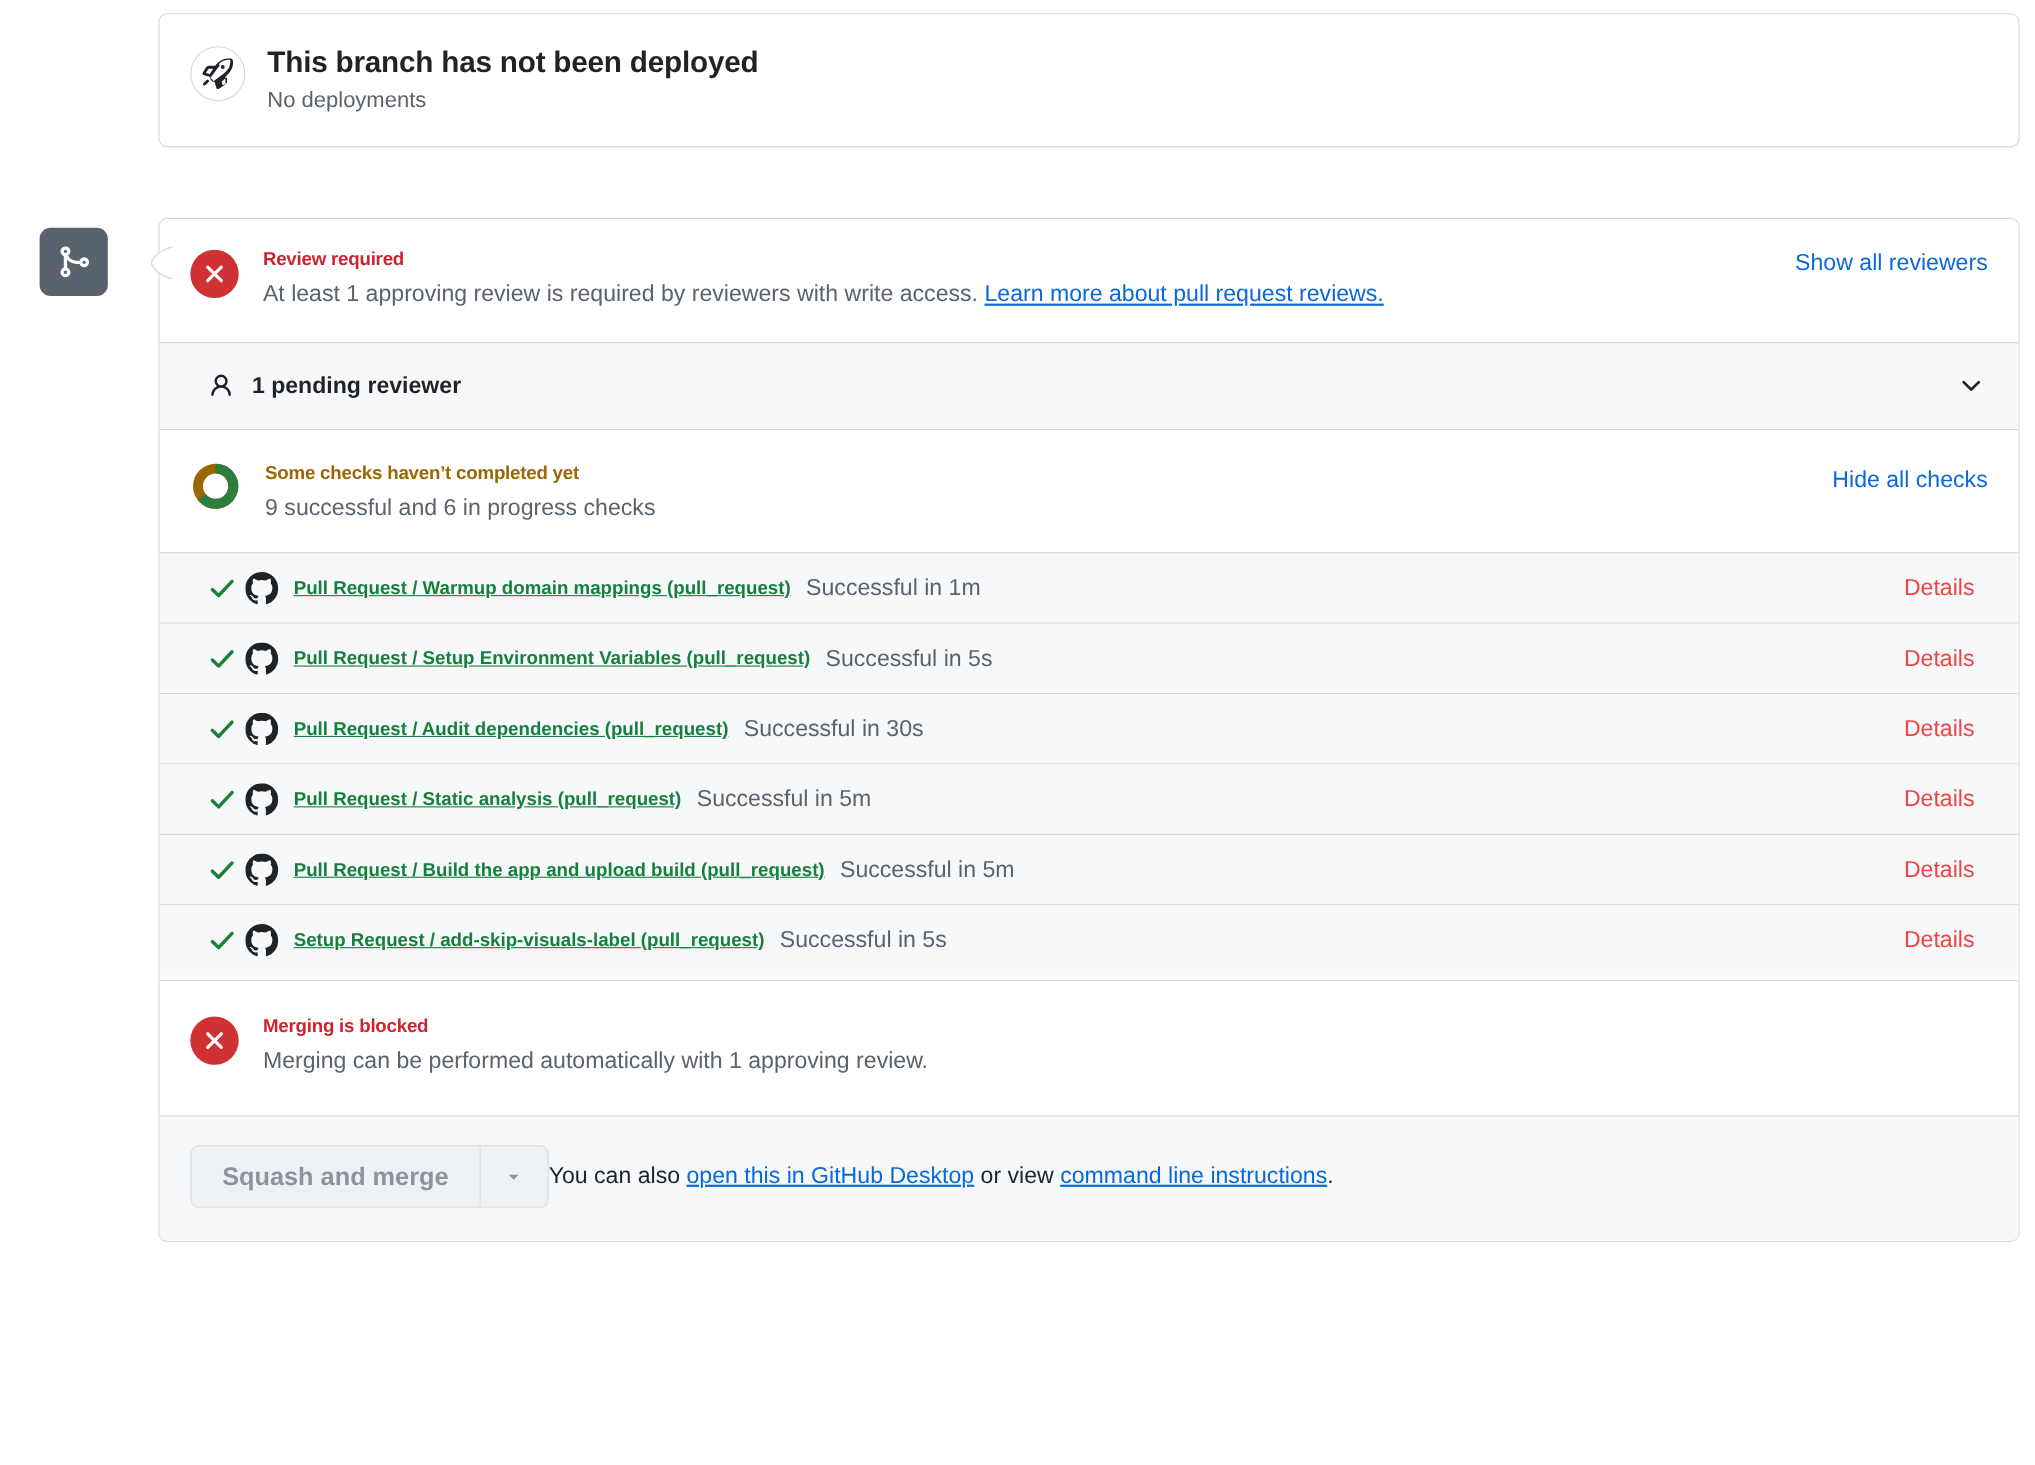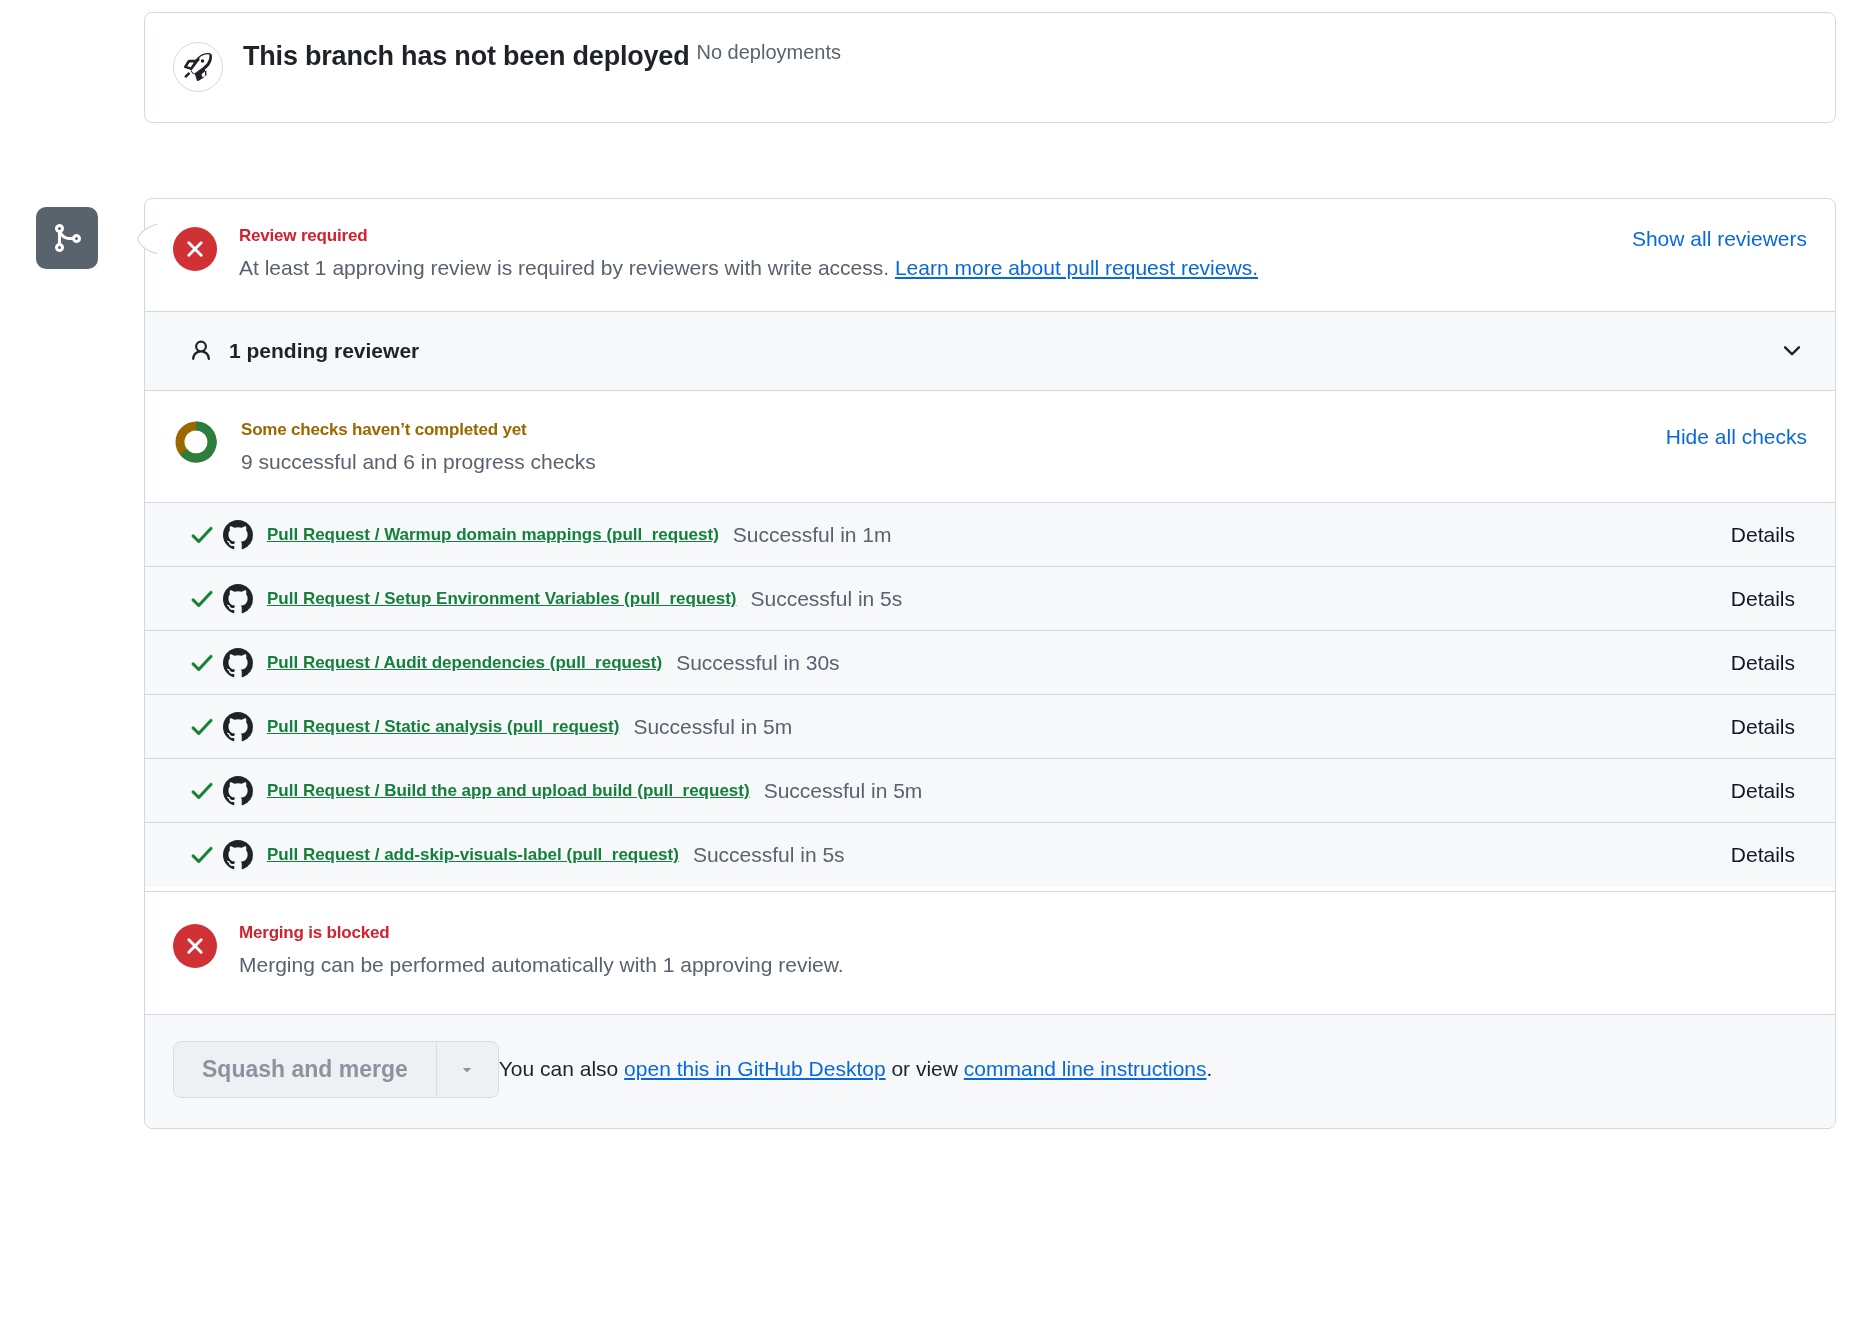--- a/index.html
+++ b/index.html
@@ -34,21 +34,21 @@
   }
   .rocket-circle {
     width: 50px; height: 50px;
     border-radius: 50%;
     border: 1px solid #d1d9e0;
     background: #ffffff;
     display: flex; align-items: center; justify-content: center;
     flex: 0 0 auto;
     margin-top: 3px;
   }
-  .deploy-text { display: flex; flex-direction: row; gap: 7px; padding-top: 1px; }
+  .deploy-text { display: flex; flex-direction: column; gap: 7px; padding-top: 1px; }
   .deploy-title {
     font-size: 27px;
     font-weight: bold;
     color: #1f2328;
     line-height: 1.2;
     letter-spacing: -0.2px;
   }
   .deploy-sub {
     font-size: 20px;
     color: #59636e;
@@ -180,21 +180,21 @@
   }
   .check-status {
     font-size: 21px;
     color: #59636e;
     margin-left: 14px;
     white-space: nowrap;
   }
   .check-spacer { flex: 1 1 auto; }
   .details-link {
     font-size: 21px;
-    color: #0f172a;
+    color: #ef4444;
     text-decoration: none;
     cursor: pointer;
     padding-right: 40px;
     white-space: nowrap;
   }
   .checks-bottom-rule { height: 5px; background: #ffffff; border-bottom: 1px solid #d1d9e0; }
 
   
   .footer {
     background: #f6f8fa;
@@ -393,21 +393,21 @@
           <span class="check-check">
             <svg width="26" height="26" viewBox="0 0 16 16" fill="none" stroke="#1a7f37" stroke-width="1.9" stroke-linecap="round" stroke-linejoin="round">
               <path d="M2.5 8.6 L6 12 L13.5 4"></path>
             </svg>
           </span>
           <span class="gh-mark">
             <svg width="30" height="30" viewBox="0 0 16 16" fill="#1f2328">
               <path d="M8 0C3.58 0 0 3.58 0 8c0 3.54 2.29 6.53 5.47 7.59.4.07.55-.17.55-.38 0-.19-.01-.82-.01-1.49-2.01.37-2.53-.49-2.69-.94-.09-.23-.48-.94-.82-1.13-.28-.15-.68-.52-.01-.53.63-.01 1.08.58 1.23.82.72 1.21 1.87.87 2.33.66.07-.52.28-.87.51-1.07-1.78-.2-3.64-.89-3.64-3.95 0-.87.31-1.59.82-2.15-.08-.2-.36-1.02.08-2.12 0 0 .67-.21 2.2.82.64-.18 1.32-.27 2-.27.68 0 1.36.09 2 .27 1.53-1.04 2.2-.82 2.2-.82.44 1.1.16 1.92.08 2.12.51.56.82 1.27.82 2.15 0 3.07-1.87 3.75-3.65 3.95.29.25.54.73.54 1.48 0 1.07-.01 1.93-.01 2.2 0 .21.15.46.55.38A8.013 8.013 0 0 0 16 8c0-4.42-3.58-8-8-8Z"></path>
             </svg>
           </span>
-          <span class="check-name">Pull Request / add-skip-visuals-label (pull_request)</span>
+          <span class="check-name">Setup Request / add-skip-visuals-label (pull_request)</span>
           <span class="check-status">Successful in 5s</span>
           <span class="check-spacer"></span>
           <a class="details-link">Details</a>
         </div>
       </div>
     <div class="checks-bottom-rule"></div>
 
     <div class="section" style="padding-top:30px;padding-bottom:34px;">
       <div class="status-row">
         <div class="status-icon">

